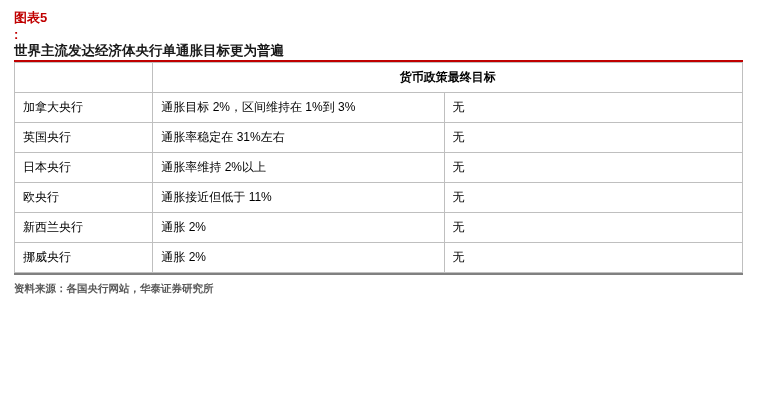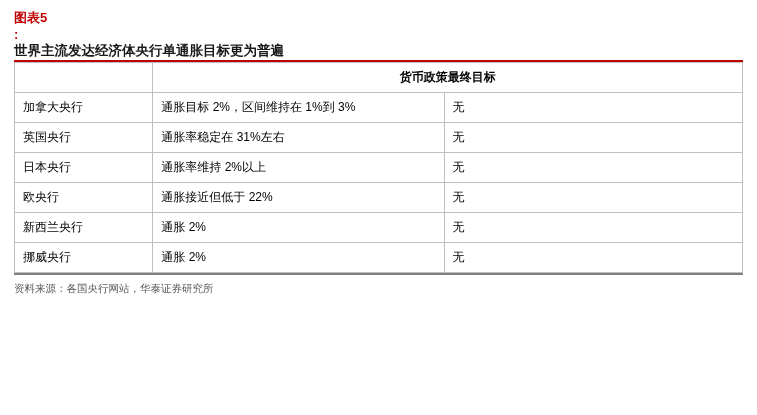--- a/index.html
+++ b/index.html
@@ -102,20 +102,21 @@
     height: 1.5px;
     background: #808080;
     width: 100%;
     margin-top: 0px;
   }
   .source {
     font-size: 10.5px;
     color: #595959;
     padding-top: 7px;
     letter-spacing: 0px;
+    font-weight: bold;
   }
 </style>
 </head>
 <body>
 
 <div class="page">
 
   <div class="title-row">
     <span class="title-badge">图表5</span>
     <span class="title-colon">:</span>
@@ -145,21 +146,21 @@
         <td>通胀率稳定在 31%左右</td>
         <td class="col-last">无</td>
       </tr>
       <tr>
         <td class="col-label">日本央行</td>
         <td>通胀率维持 2%以上</td>
         <td class="col-last">无</td>
       </tr>
       <tr>
         <td class="col-label">欧央行</td>
-        <td>通胀接近但低于 22%</td>
+        <td>通胀接近但低于 11%</td>
         <td class="col-last">无</td>
       </tr>
       <tr>
         <td class="col-label">新西兰央行</td>
         <td>通胀 2%</td>
         <td class="col-last">无</td>
       </tr>
       <tr>
         <td class="col-label">挪威央行</td>
         <td>通胀 2%</td>

